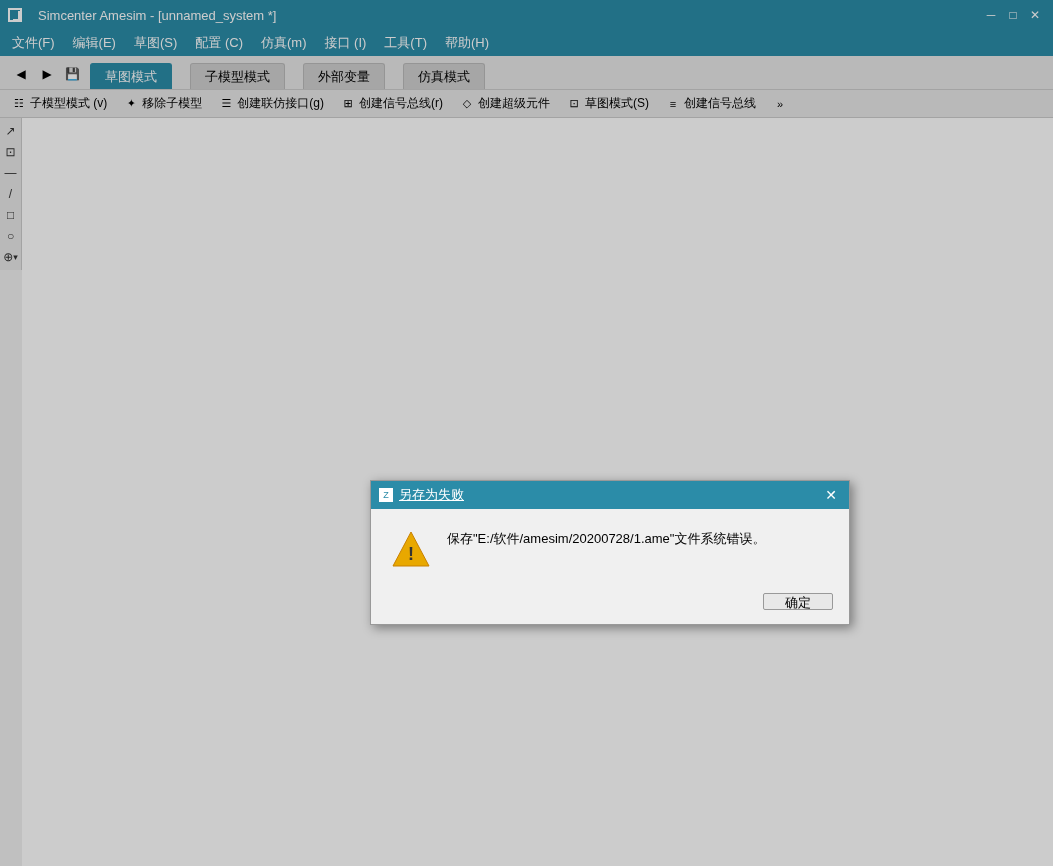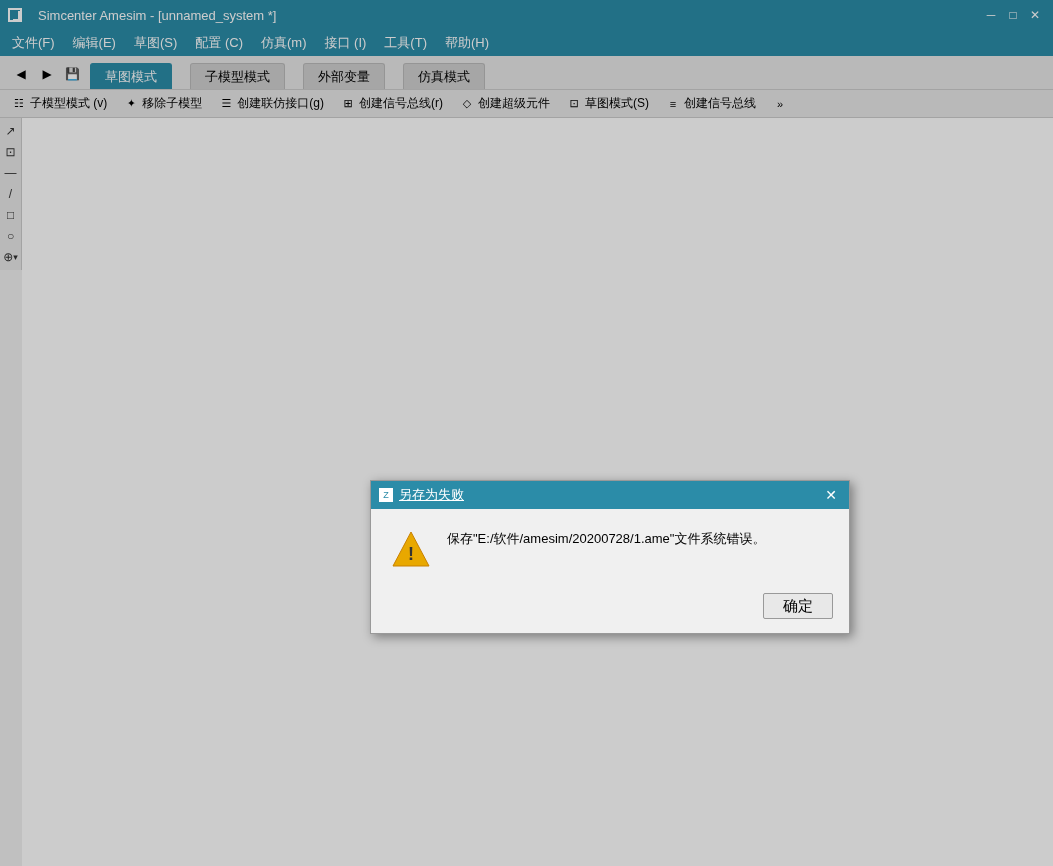--- a/index.html
+++ b/index.html
@@ -276,26 +276,26 @@
       flex: 1;
     }
 
     #dialog-footer {
       padding: 8px 16px 14px 16px;
       display: flex;
       justify-content: flex-end;
     }
     .dialog-btn {
       min-width: 70px;
-      height: 26px;
+      height: 17px;
       background: #e8e8e8;
       border: 1px solid #999;
       border-radius: 2px;
       cursor: pointer;
-      font-size: 15px;
+      font-size: 13px;
       font-family: 'Microsoft YaHei', SimSun, Arial, sans-serif;
       padding: 0 12px;
     }
 
     
     .app-logo-icon {
       display: inline-block;
       width: 14px;
       height: 14px;
       border: 2px solid white;

